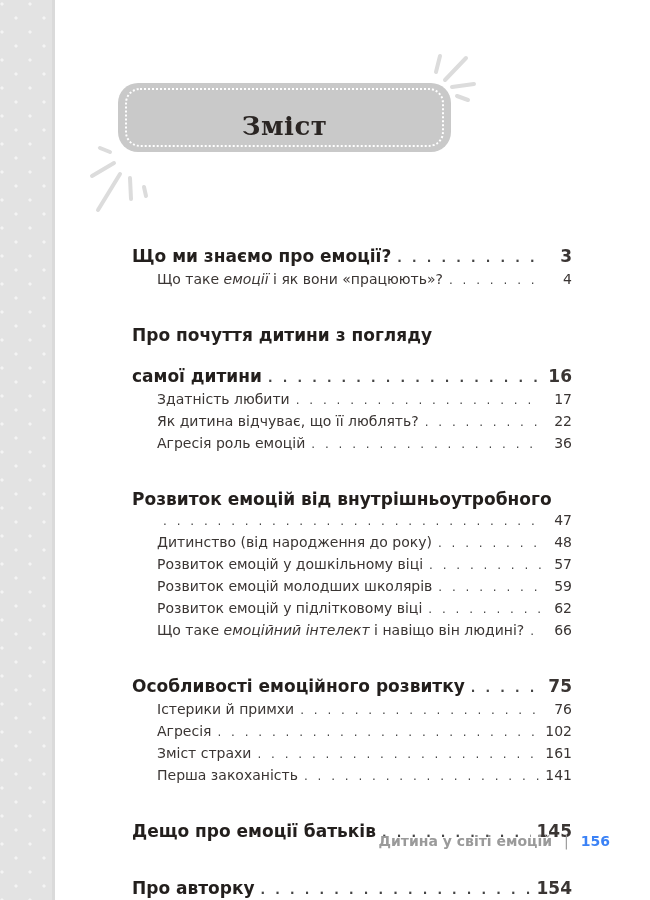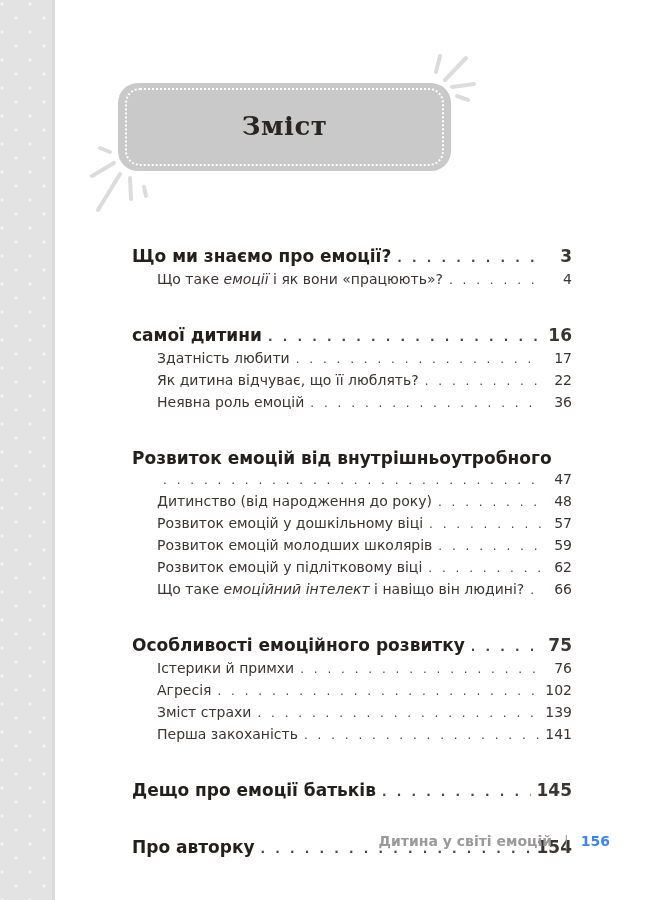--- a/index.html
+++ b/index.html
@@ -1,20 +1,20 @@
 <!DOCTYPE html>
 <html><head>
 <meta charset="utf-8">
 <style>
   html, body { margin:0; padding:0; }
   body { width:650px; height:900px; background:#ffffff; position:relative; overflow:hidden; font-family:"DejaVu Sans", sans-serif; color:#2a2523; }
   .strip { position:absolute; left:0; top:0; width:52px; height:900px; background:#e3e3e3; border-right:3px solid #dadada;
     background-image: radial-gradient(circle, #f4f4f4 1.4px, transparent 1.8px), radial-gradient(circle, #f4f4f4 1.4px, transparent 1.8px);
     background-size: 28px 28px, 28px 28px; background-position: 2px 4px, 16px 18px; }
-  .title-box { position:absolute; left:118px; top:83px; width:333px; height:88px; background:#c9c9c9; border-radius:20px; }
+  .title-box { position:absolute; left:118px; top:83px; width:333px; height:69px; background:#c9c9c9; border-radius:20px; }
   .title-box::before { content:""; position:absolute; left:7px; top:5px; right:7px; bottom:5px; border:2px dotted #ffffff; border-radius:15px; }
   .title { position:absolute; left:0; right:0; top:28px; text-align:center; font-family:"DejaVu Serif", serif; font-weight:bold; font-size:26px; color:#2a2523; letter-spacing:0.5px; }
   .rays { position:absolute; left:0; top:0; width:650px; height:260px; }
   .toc { position:absolute; left:132px; top:226px; width:440px; }
   .row { display:flex; align-items:baseline; font-size:14px; line-height:21px; }
   .row .label { white-space:nowrap; }
   .row .dots { flex:1; overflow:hidden; white-space:nowrap; margin:0 6px; color:#444; letter-spacing:3px; font-size:12px; }
   .row .dots::after { content:". . . . . . . . . . . . . . . . . . . . . . . . . . . . . . . . . . . . . . . . . . . . . . . . . . . . . ."; }
   .row .page { min-width:24px; text-align:right; color:#3a3533; }
   .h { font-family:"DejaVu Sans", sans-serif; font-weight:bold; font-size:17px; color:#231f1d; line-height:22px;margin-top:19px; }
@@ -57,36 +57,39 @@
     <span class="page">3</span>
   </div>
   <div class="row sub">
     <span class="label"><span>Що таке </span><em>емоції</em><span> і як вони «працюють»?</span></span>
     <span class="dots"></span>
     <span class="page">4</span>
   </div>
   <div class="gap"></div>
 
   <div class="row h">
+    <span class="label">Про почуття дитини з погляду</span>
+  </div>
+  <div class="row h">
     <span class="label">самої дитини</span>
     <span class="dots"></span>
     <span class="page">16</span>
   </div>
   <div class="row sub">
     <span class="label">Здатність любити</span>
     <span class="dots"></span>
     <span class="page">17</span>
   </div>
   <div class="row sub">
     <span class="label">Як дитина відчуває, що її люблять?</span>
     <span class="dots"></span>
     <span class="page">22</span>
   </div>
   <div class="row sub">
-    <span class="label">Неявна роль емоцій</span>
+    <span class="label">Агресія роль емоцій</span>
     <span class="dots"></span>
     <span class="page">36</span>
   </div>
   <div class="gap"></div>
 
   <div class="row h">
     <span class="label">Розвиток емоцій від внутрішньоутробного</span>
   </div>
   <div class="row sub">
     <span class="dots"></span>
@@ -130,21 +133,21 @@
     <span class="page">76</span>
   </div>
   <div class="row sub">
     <span class="label">Агресія</span>
     <span class="dots"></span>
     <span class="page">102</span>
   </div>
   <div class="row sub">
     <span class="label">Зміст страхи</span>
     <span class="dots"></span>
-    <span class="page">139</span>
+    <span class="page">161</span>
   </div>
   <div class="row sub">
     <span class="label">Перша закоханість</span>
     <span class="dots"></span>
     <span class="page">141</span>
   </div>
   <div class="gap"></div>
 
   <div class="row h">
     <span class="label">Дещо про емоції батьків</span>

